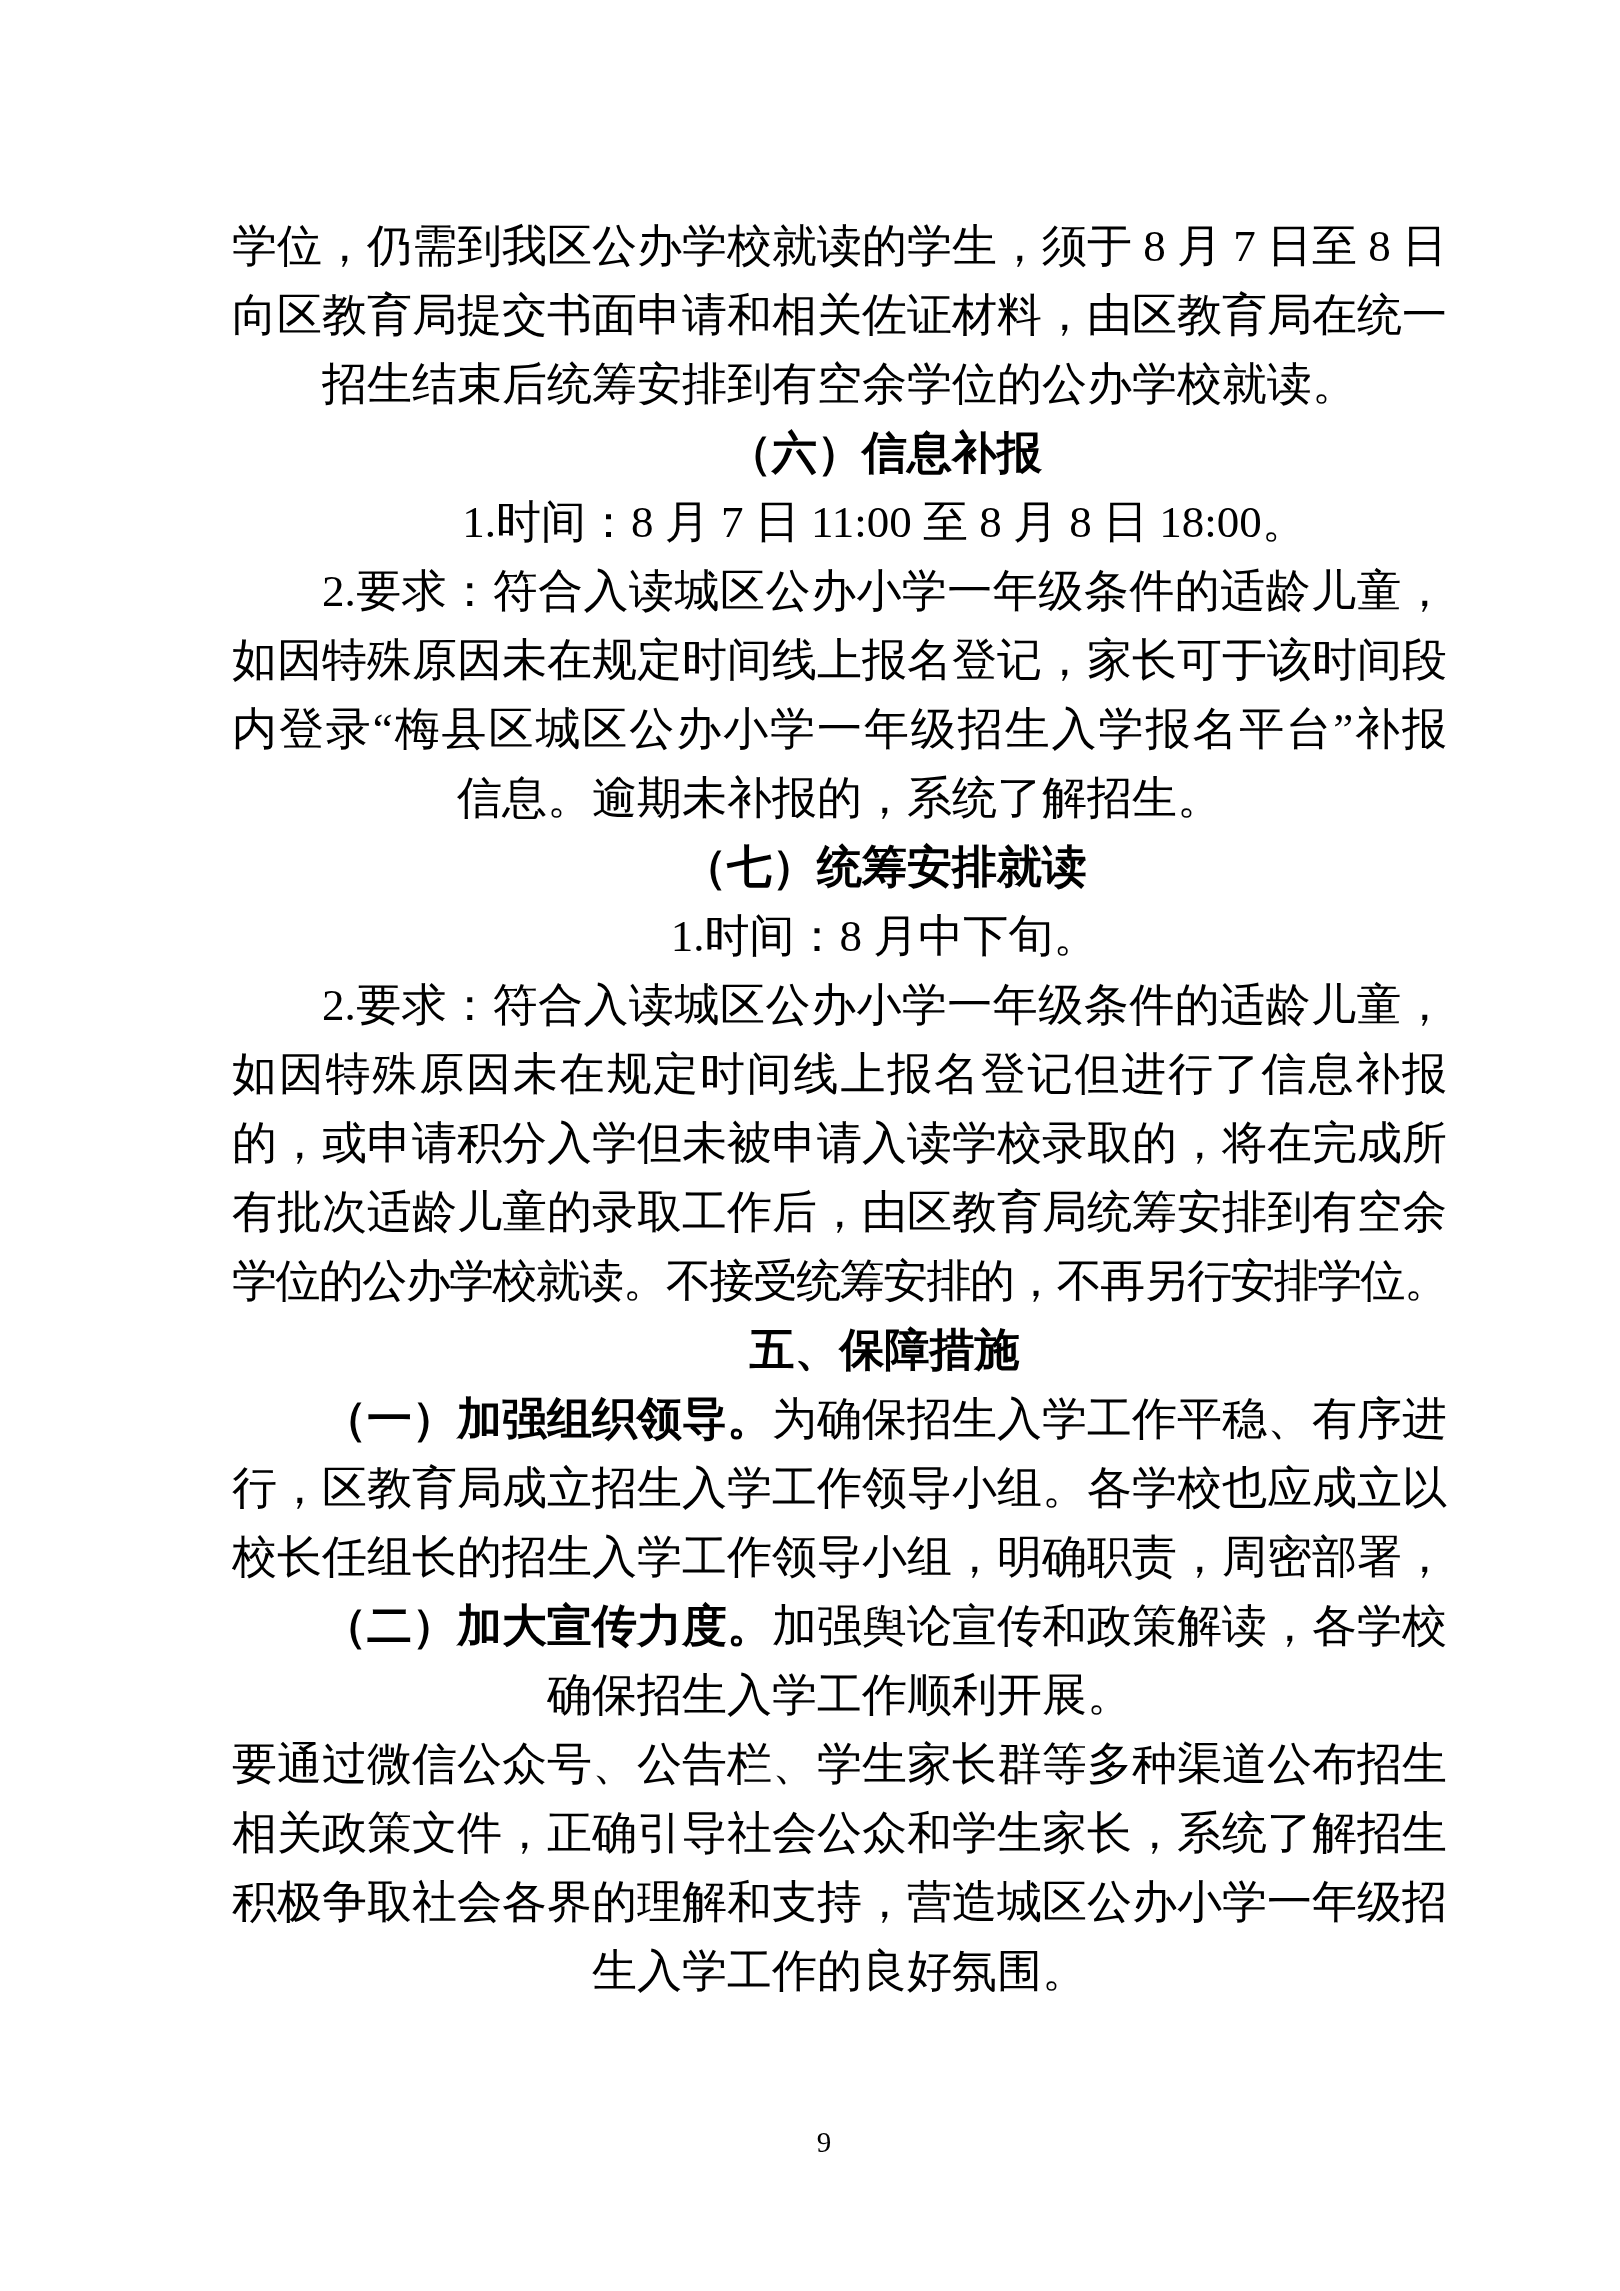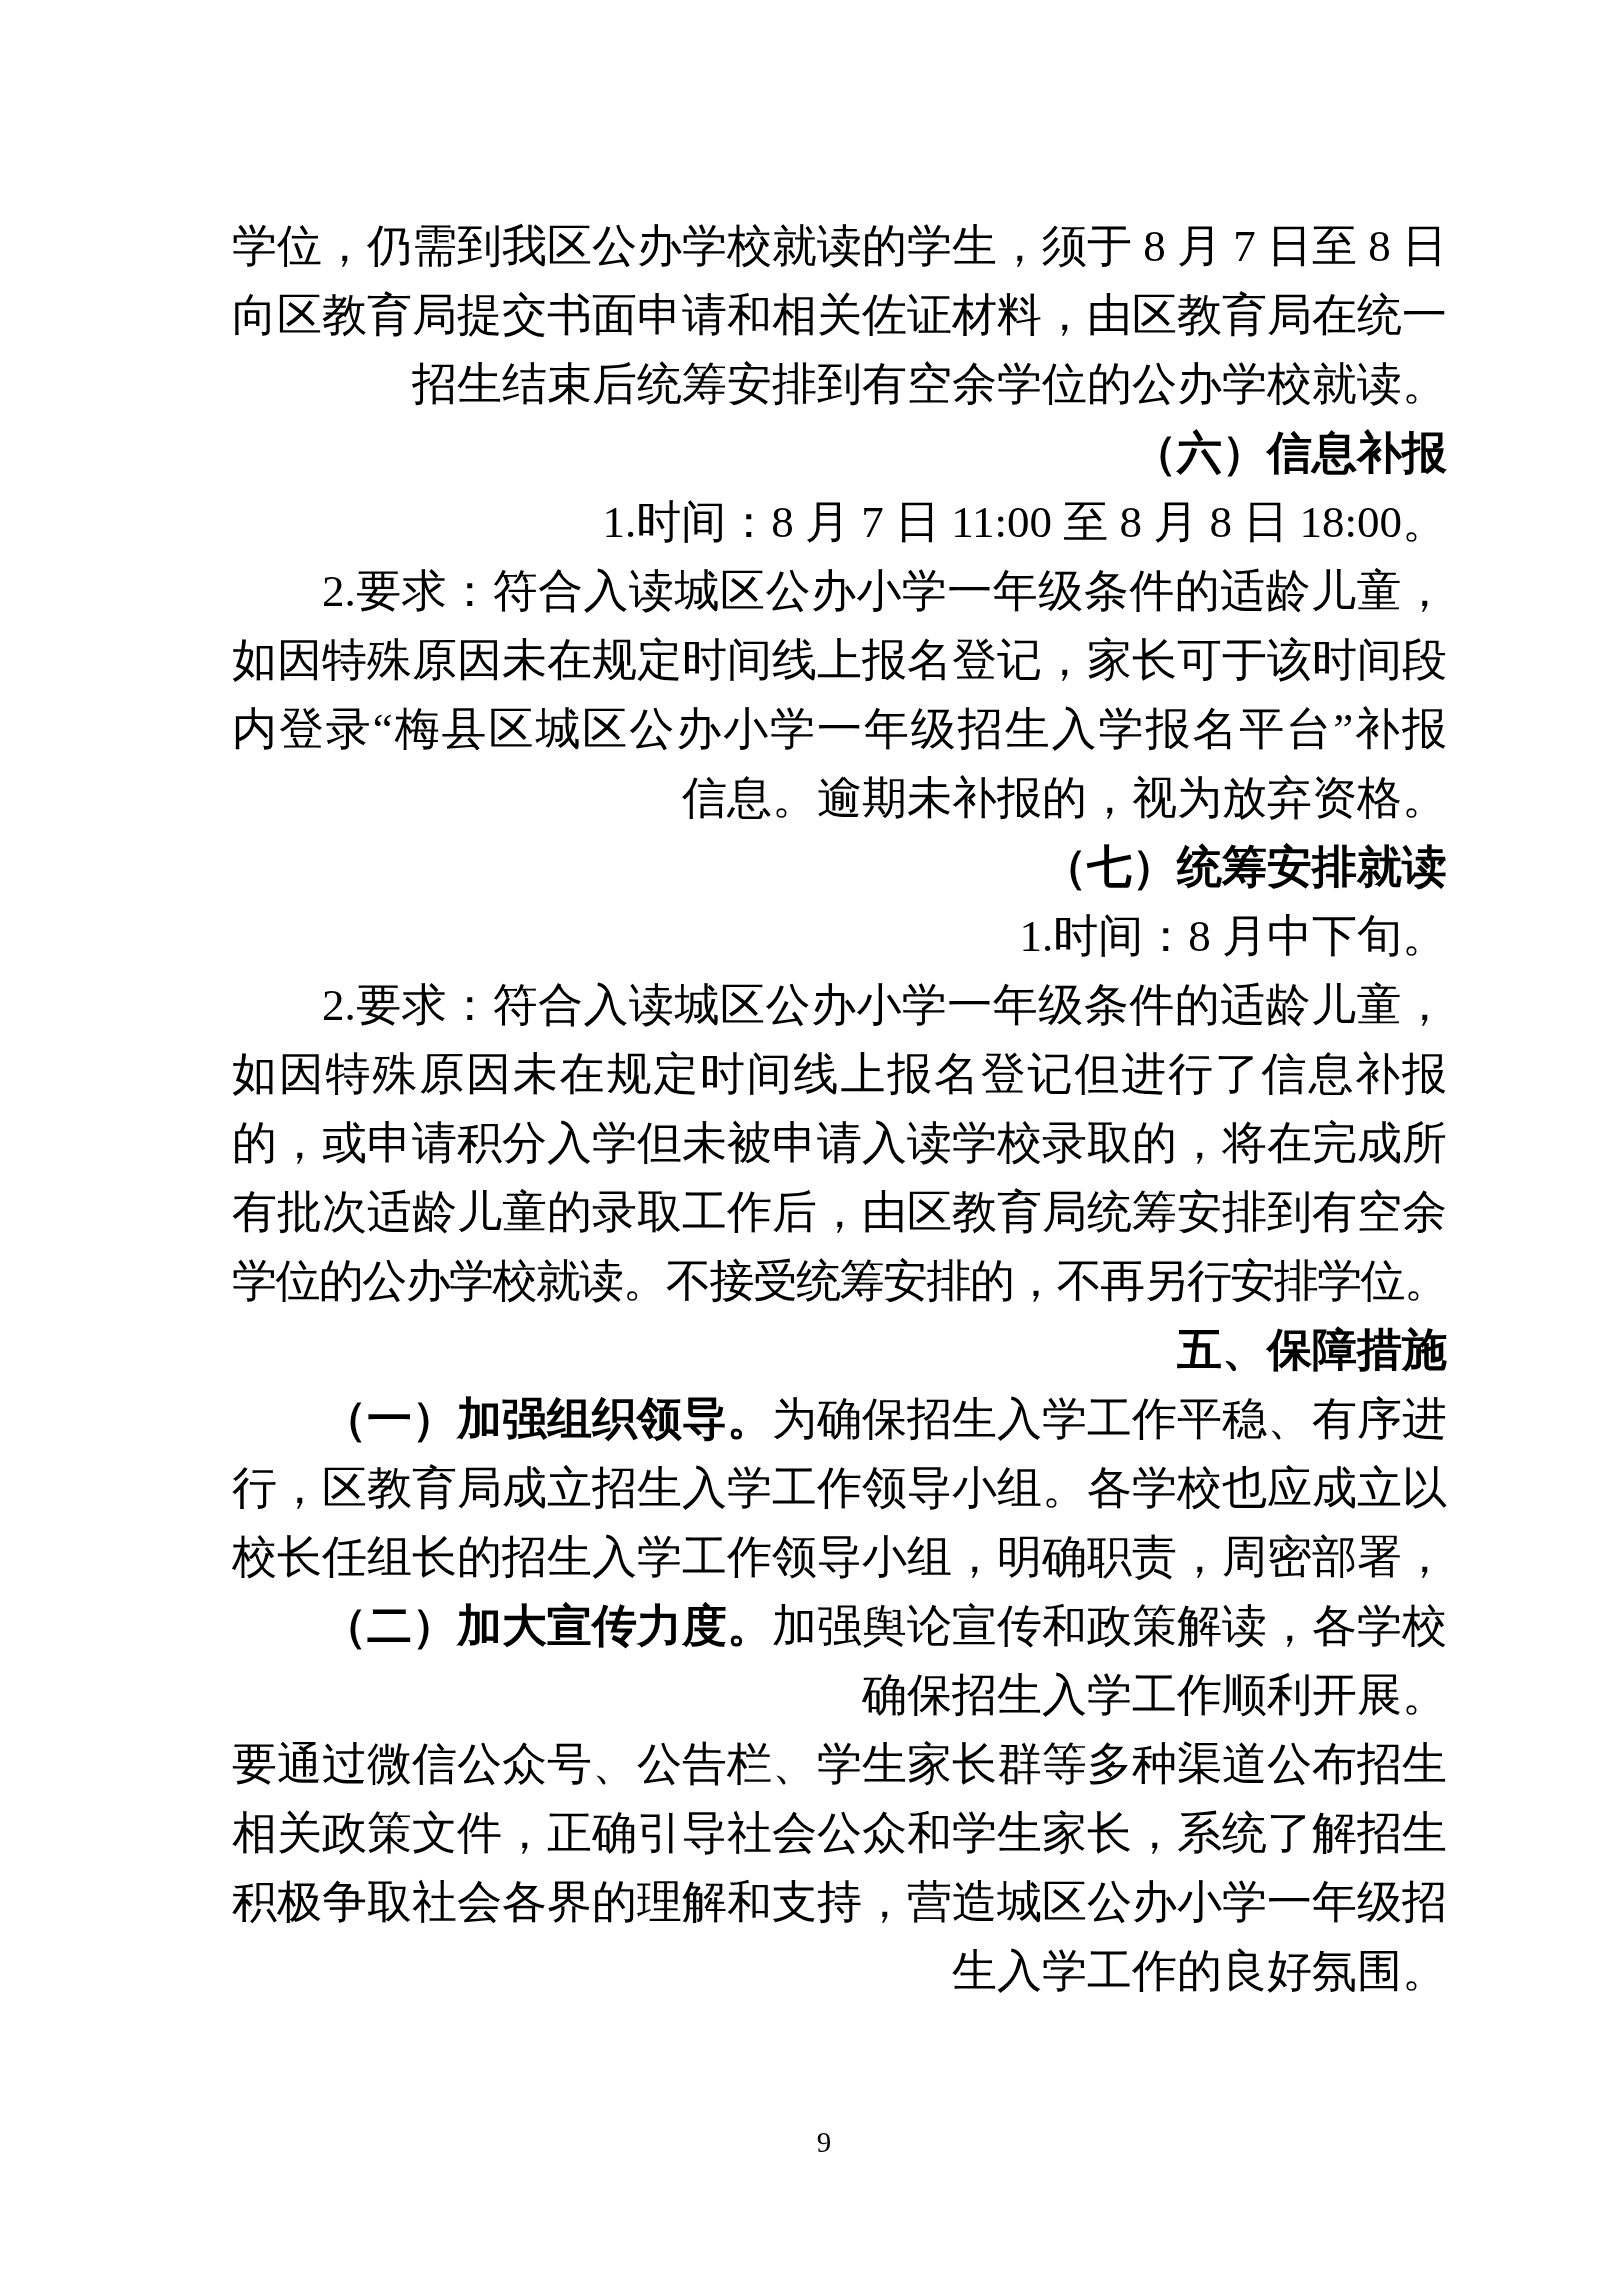--- a/index.html
+++ b/index.html
@@ -18,21 +18,21 @@
     position: absolute;
     left: 232px;
     top: 212px;
     width: 1215px;
     font-size: 45px;
   }
   .line {
     height: 69px;
     line-height: 69px;
     white-space: nowrap;
-    text-align: right;
+    text-align: center;
   }
   .fill {
     text-align: justify;
     text-align-last: justify;
   }
   .indent { padding-left: 90px; }
   .bold { font-weight: 700; }
   .tight { letter-spacing: -2px; }
   .lead { font-weight: 700; }
   .page-number {
@@ -55,21 +55,21 @@
     <div class="line fill">学位，仍需到我区公办学校就读的学生，须于 8 月 7 日至 8 日</div>
     <div class="line fill">向区教育局提交书面申请和相关佐证材料，由区教育局在统一</div>
     <div class="line">招生结束后统筹安排到有空余学位的公办学校就读。</div>
 
     <div class="line bold indent">（六）信息补报</div>
 
     <div class="line indent">1.时间：8 月 7 日 11:00 至 8 月 8 日 18:00。</div>
     <div class="line fill indent">2.要求：符合入读城区公办小学一年级条件的适龄儿童，</div>
     <div class="line fill">如因特殊原因未在规定时间线上报名登记，家长可于该时间段</div>
     <div class="line fill">内登录“梅县区城区公办小学一年级招生入学报名平台”补报</div>
-    <div class="line">信息。逾期未补报的，视为放弃资格。</div>
+    <div class="line">信息。逾期未补报的，系统了解招生。</div>
 
     <div class="line bold indent">（七）统筹安排就读</div>
 
     <div class="line indent">1.时间：8 月中下旬。</div>
     <div class="line fill indent">2.要求：符合入读城区公办小学一年级条件的适龄儿童，</div>
     <div class="line fill">如因特殊原因未在规定时间线上报名登记但进行了信息补报</div>
     <div class="line fill">的，或申请积分入学但未被申请入读学校录取的，将在完成所</div>
     <div class="line fill">有批次适龄儿童的录取工作后，由区教育局统筹安排到有空余</div>
     <div class="line fill tight">学位的公办学校就读。不接受统筹安排的，不再另行安排学位。</div>
 

